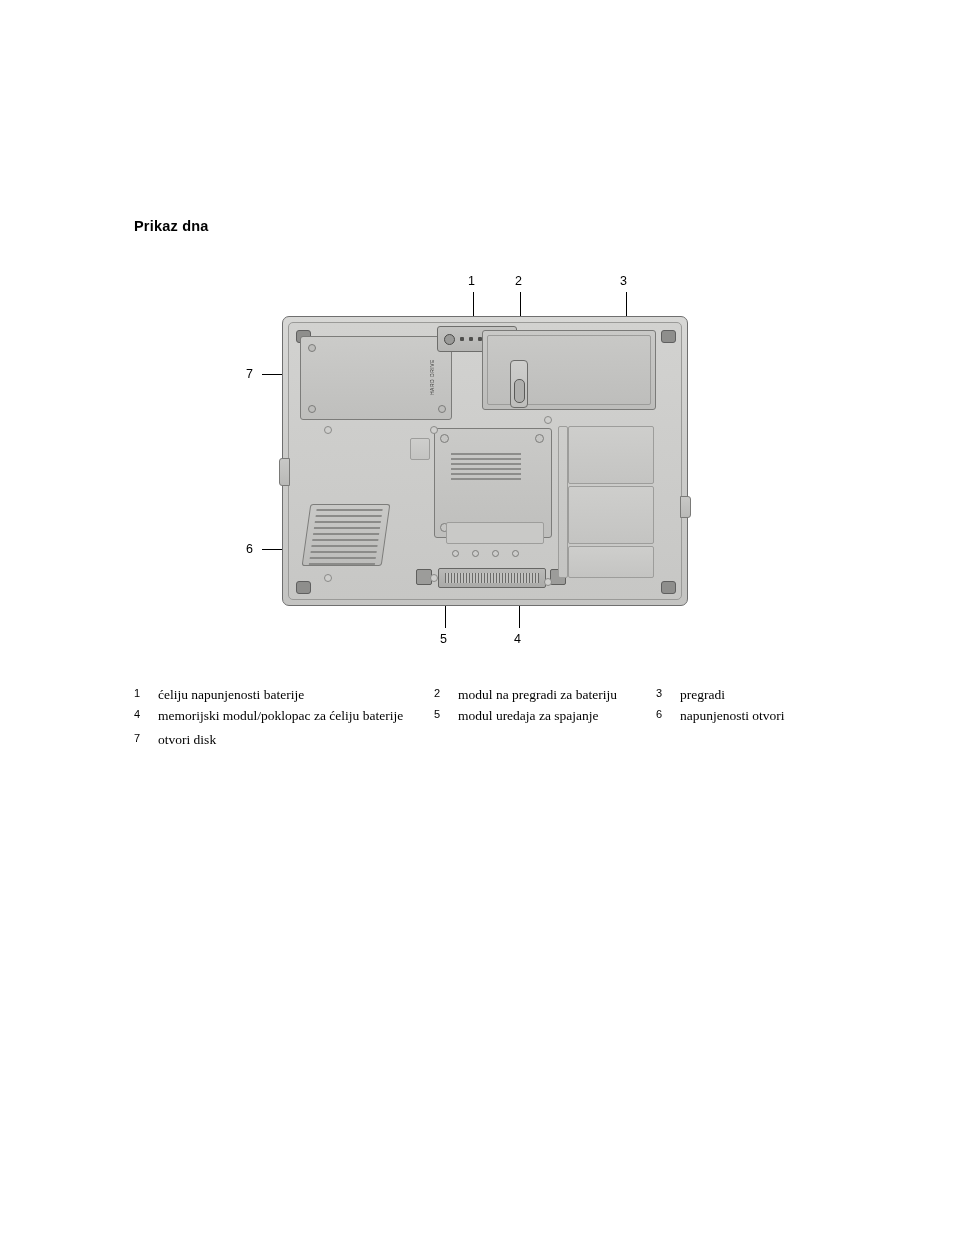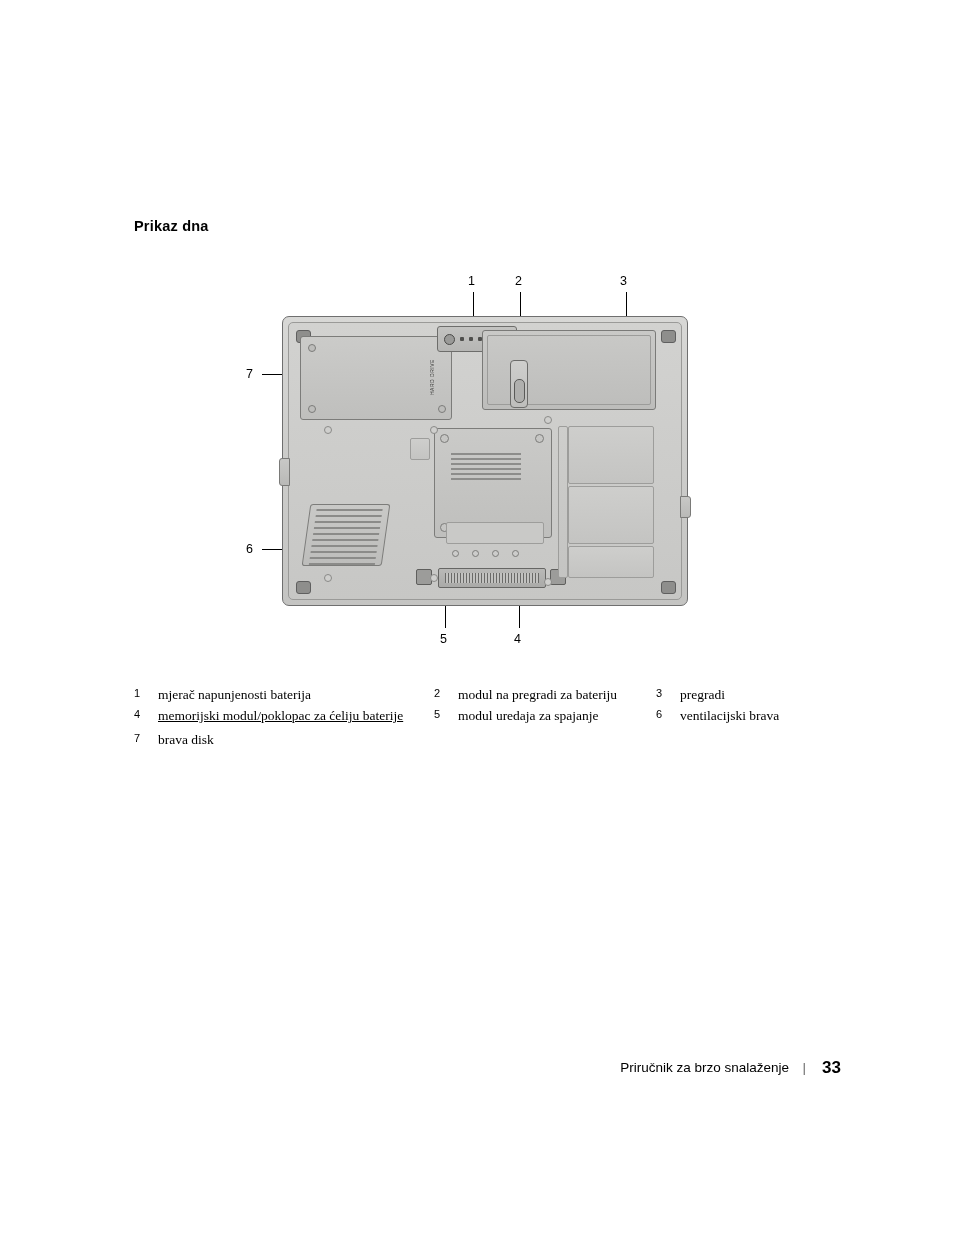--- a/index.html
+++ b/index.html
@@ -461,54 +461,49 @@
       <div class="corner-screw" style="left:262px; top:100px;"></div>
       <div class="corner-screw" style="left:262px; top:262px;"></div>
     </div>
   </div>
 
   <div class="legend">
 
     <div class="legend-row">
       <div class="legend-cell c1">
         <span class="num">1</span>
-        <span class="txt">mjerač napunjenosti baterija</span>
+        <span class="txt">ćeliju napunjenosti baterije</span>
       </div>
       <div class="legend-cell c2">
         <span class="num">2</span>
         <span class="txt">modul na pregradi za bateriju</span>
       </div>
       <div class="legend-cell c3">
         <span class="num">3</span>
         <span class="txt">pregradi</span>
       </div>
     </div>
 
     <div class="legend-row">
       <div class="legend-cell c1">
         <span class="num">4</span>
-        <span class="txt" style="max-width:250px;text-decoration:underline;">memorijski modul/poklopac za ćeliju baterije</span>
+        <span class="txt" style="max-width:250px;">memorijski modul/poklopac za ćeliju baterije</span>
       </div>
       <div class="legend-cell c2">
         <span class="num">5</span>
         <span class="txt">modul uredaja za spajanje</span>
       </div>
       <div class="legend-cell c3">
         <span class="num">6</span>
-        <span class="txt">ventilacijski brava</span>
+        <span class="txt">napunjenosti otvori</span>
       </div>
     </div>
 
     <div class="legend-row" style="margin-top:6px;">
       <div class="legend-cell c1">
         <span class="num">7</span>
-        <span class="txt">brava disk</span>
+        <span class="txt">otvori disk</span>
       </div>
     </div>
   </div>
 
-  <div class="footer">
-    <div class="footer-text">Priručnik za brzo snalaženje</div>
-    <div class="footer-sep">|</div>
-    <div class="footer-page">33</div>
-  </div>
 
 </div>
 
 </body></html>

